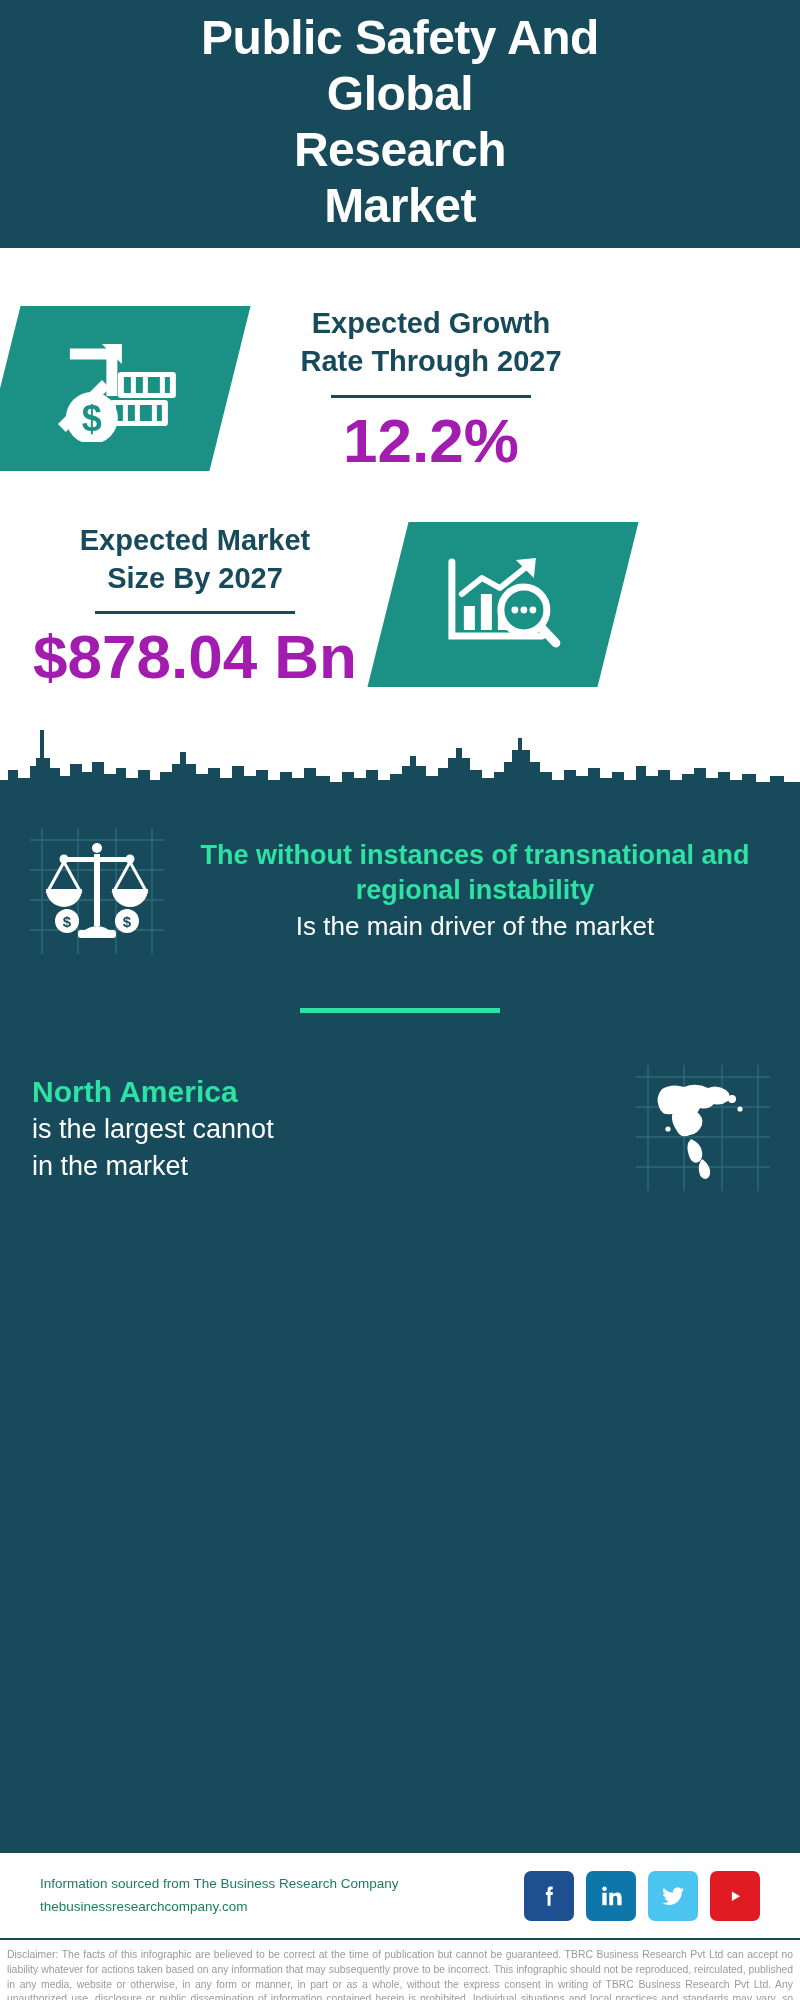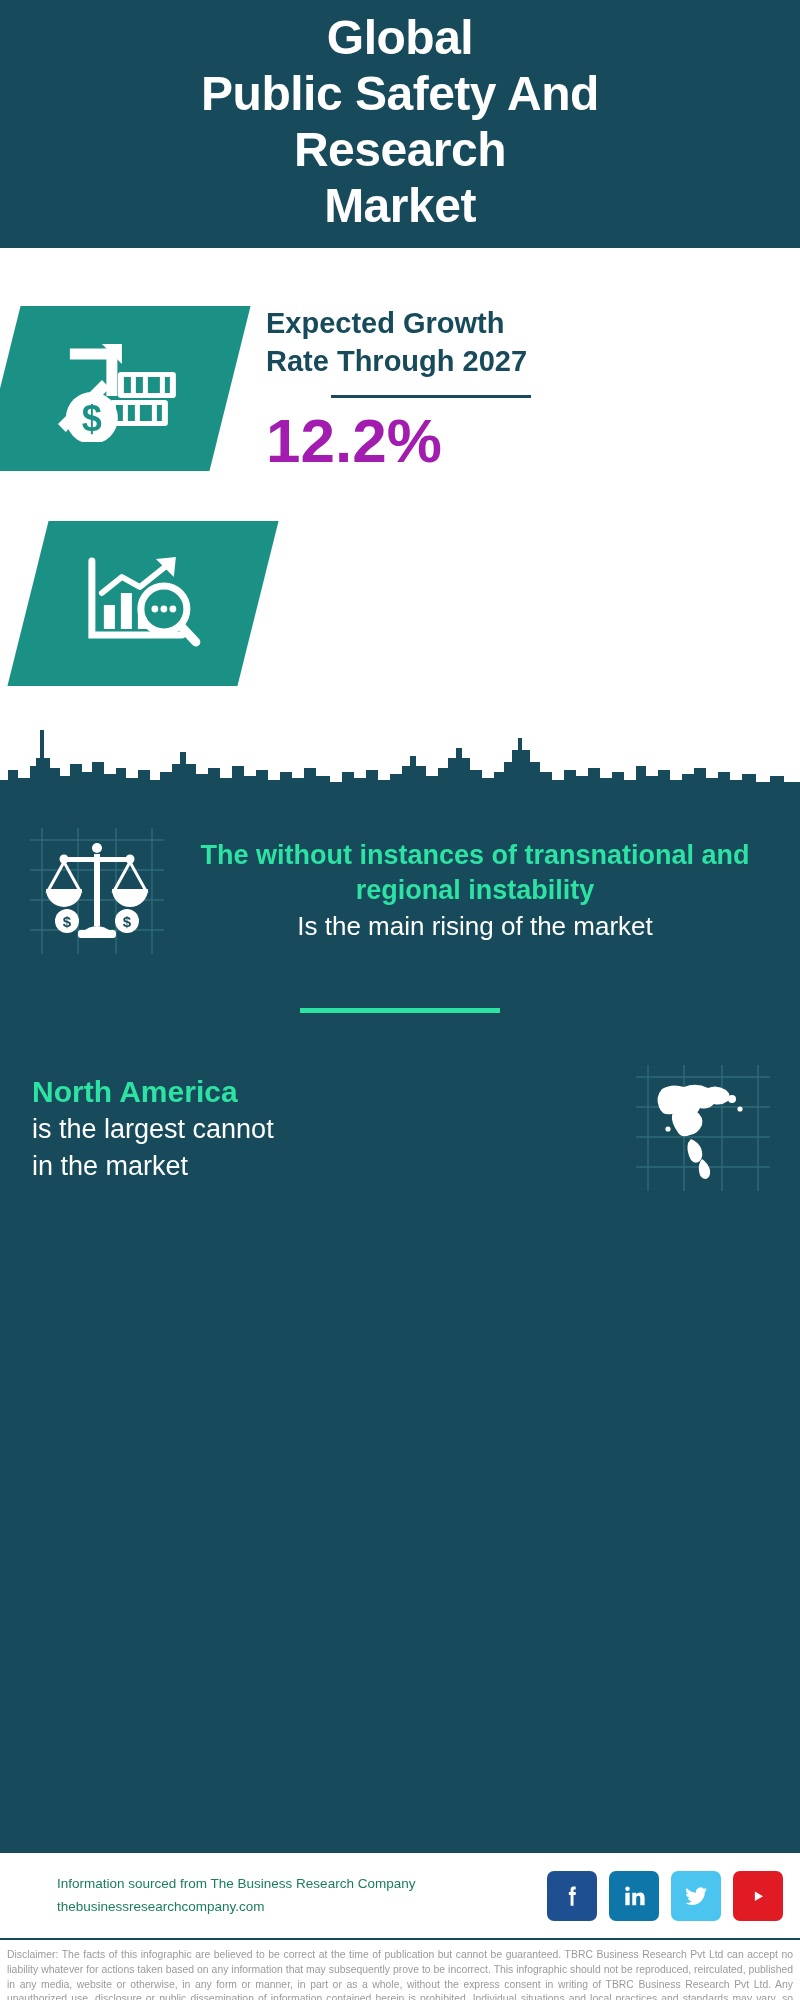--- a/index.html
+++ b/index.html
@@ -36,21 +36,21 @@
   
   .plate {
     width:230px; height:165px;
     background:#1a9184;
     transform:skewX(-14deg);
     display:flex; align-items:center; justify-content:center;
     flex:none;
   }
   .plate > .plate-inner { transform:skewX(14deg); display:flex; align-items:center; justify-content:center; }
 
-  .stat-text { }
+  .stat-text { text-align:center; }
   .stat-title {
     color:#174a5a; font-size:29px; font-weight:bold; line-height:1.32;
   }
   .stat-rule {
     height:3px; background:#174a5a; margin:14px auto 10px; width:200px;
   }
   .stat-value {
     color:#a21caf; font-size:62px; font-weight:bold; line-height:1.05;
   }
 
@@ -93,22 +93,21 @@
     color:#2de2a3; font-size:30px; font-weight:bold; line-height:1.3;
   }
   .region-sub {
     color:#ffffff; font-size:27px; line-height:1.35;
   }
 
   
   .source-bar {
     background:#ffffff; height:85px;
     display:flex; align-items:center; justify-content:space-between;
-    padding:0 17px;
-    margin-left:40px;
+    padding:0 40px;
   }
   .source-text { color:#1a7d5e; font-size:13.5px; line-height:1.65; }
   .socials { display:flex; gap:12px; align-items:center; }
   .social {
     width:50px; height:50px; border-radius:7px;
     display:flex; align-items:center; justify-content:center;
     color:#fff;
   }
   .s-fb { background:#1d4f91; }
   .s-li { background:#0e76a8; }
@@ -123,22 +122,22 @@
     color:#9a9a9a; font-size:10.4px; line-height:1.42;
     text-align:justify;
     height:112px;
   }
 </style>
 </head>
 <body>
 
 <div class="header">
   <h1>
+    <span>Public Safety And</span>
     <span>Global</span>
-    <span>Public Safety And</span>
     <span>Research</span>
     <span>Market</span>
   </h1>
 </div>
 
 <div class="white-zone">
 
   <div class="row growth-row">
     <div class="plate">
       <div class="plate-inner">
@@ -171,20 +170,28 @@
       <div class="stat-title">
         <span>Expected Growth</span><br>
         <span>Rate Through 2027</span>
       </div>
       <div class="stat-rule"></div>
       <div class="stat-value">12.2%</div>
     </div>
   </div>
 
   <div class="row size-row">
+    <div class="stat-text">
+      <div class="stat-title">
+        <span>Expected Market</span><br>
+        <span>Size By 2027</span>
+      </div>
+      <div class="stat-rule"></div>
+      <div class="stat-value">$878.04 Bn</div>
+    </div>
     <div class="plate">
       <div class="plate-inner">
         <span>
           <svg width="130" height="110" viewBox="0 0 130 110" fill="none">
 
             <path d="M14 14 L14 88 L104 88" stroke="#fff" stroke-width="7" fill="none" stroke-linecap="round"></path>
 
             <rect x="26" y="58" width="11" height="24" fill="#fff"></rect>
             <rect x="43" y="46" width="11" height="36" fill="#fff"></rect>
             <rect x="60" y="64" width="11" height="18" fill="#fff"></rect>
@@ -237,21 +244,21 @@
           <rect x="56" y="104" width="38" height="8" rx="3"></rect>
           <circle cx="45" cy="95" r="12"></circle>
             <circle cx="105" cy="95" r="12"></circle>
         </g>
         <text x="45" y="101" font-size="15" font-weight="bold" text-anchor="middle" fill="#174a5a" font-family="Liberation Sans, sans-serif">$</text>
         <text x="105" y="101" font-size="15" font-weight="bold" text-anchor="middle" fill="#174a5a" font-family="Liberation Sans, sans-serif">$</text>
       </svg>
     </div>
     <div class="driver-text">
       <div class="driver-hl">The without instances of transnational and regional instability</div>
-      <div class="driver-sub">Is the main rising of the market</div>
+      <div class="driver-sub">Is the main driver of the market</div>
     </div>
   </div>
 
   <div class="green-divider"></div>
 
   <div class="info-block region-row">
     <div class="region-text">
       <div class="region-hl">North America</div>
       <div class="region-sub">is the largest cannot</div>
       <div class="region-sub">in the market</div>

